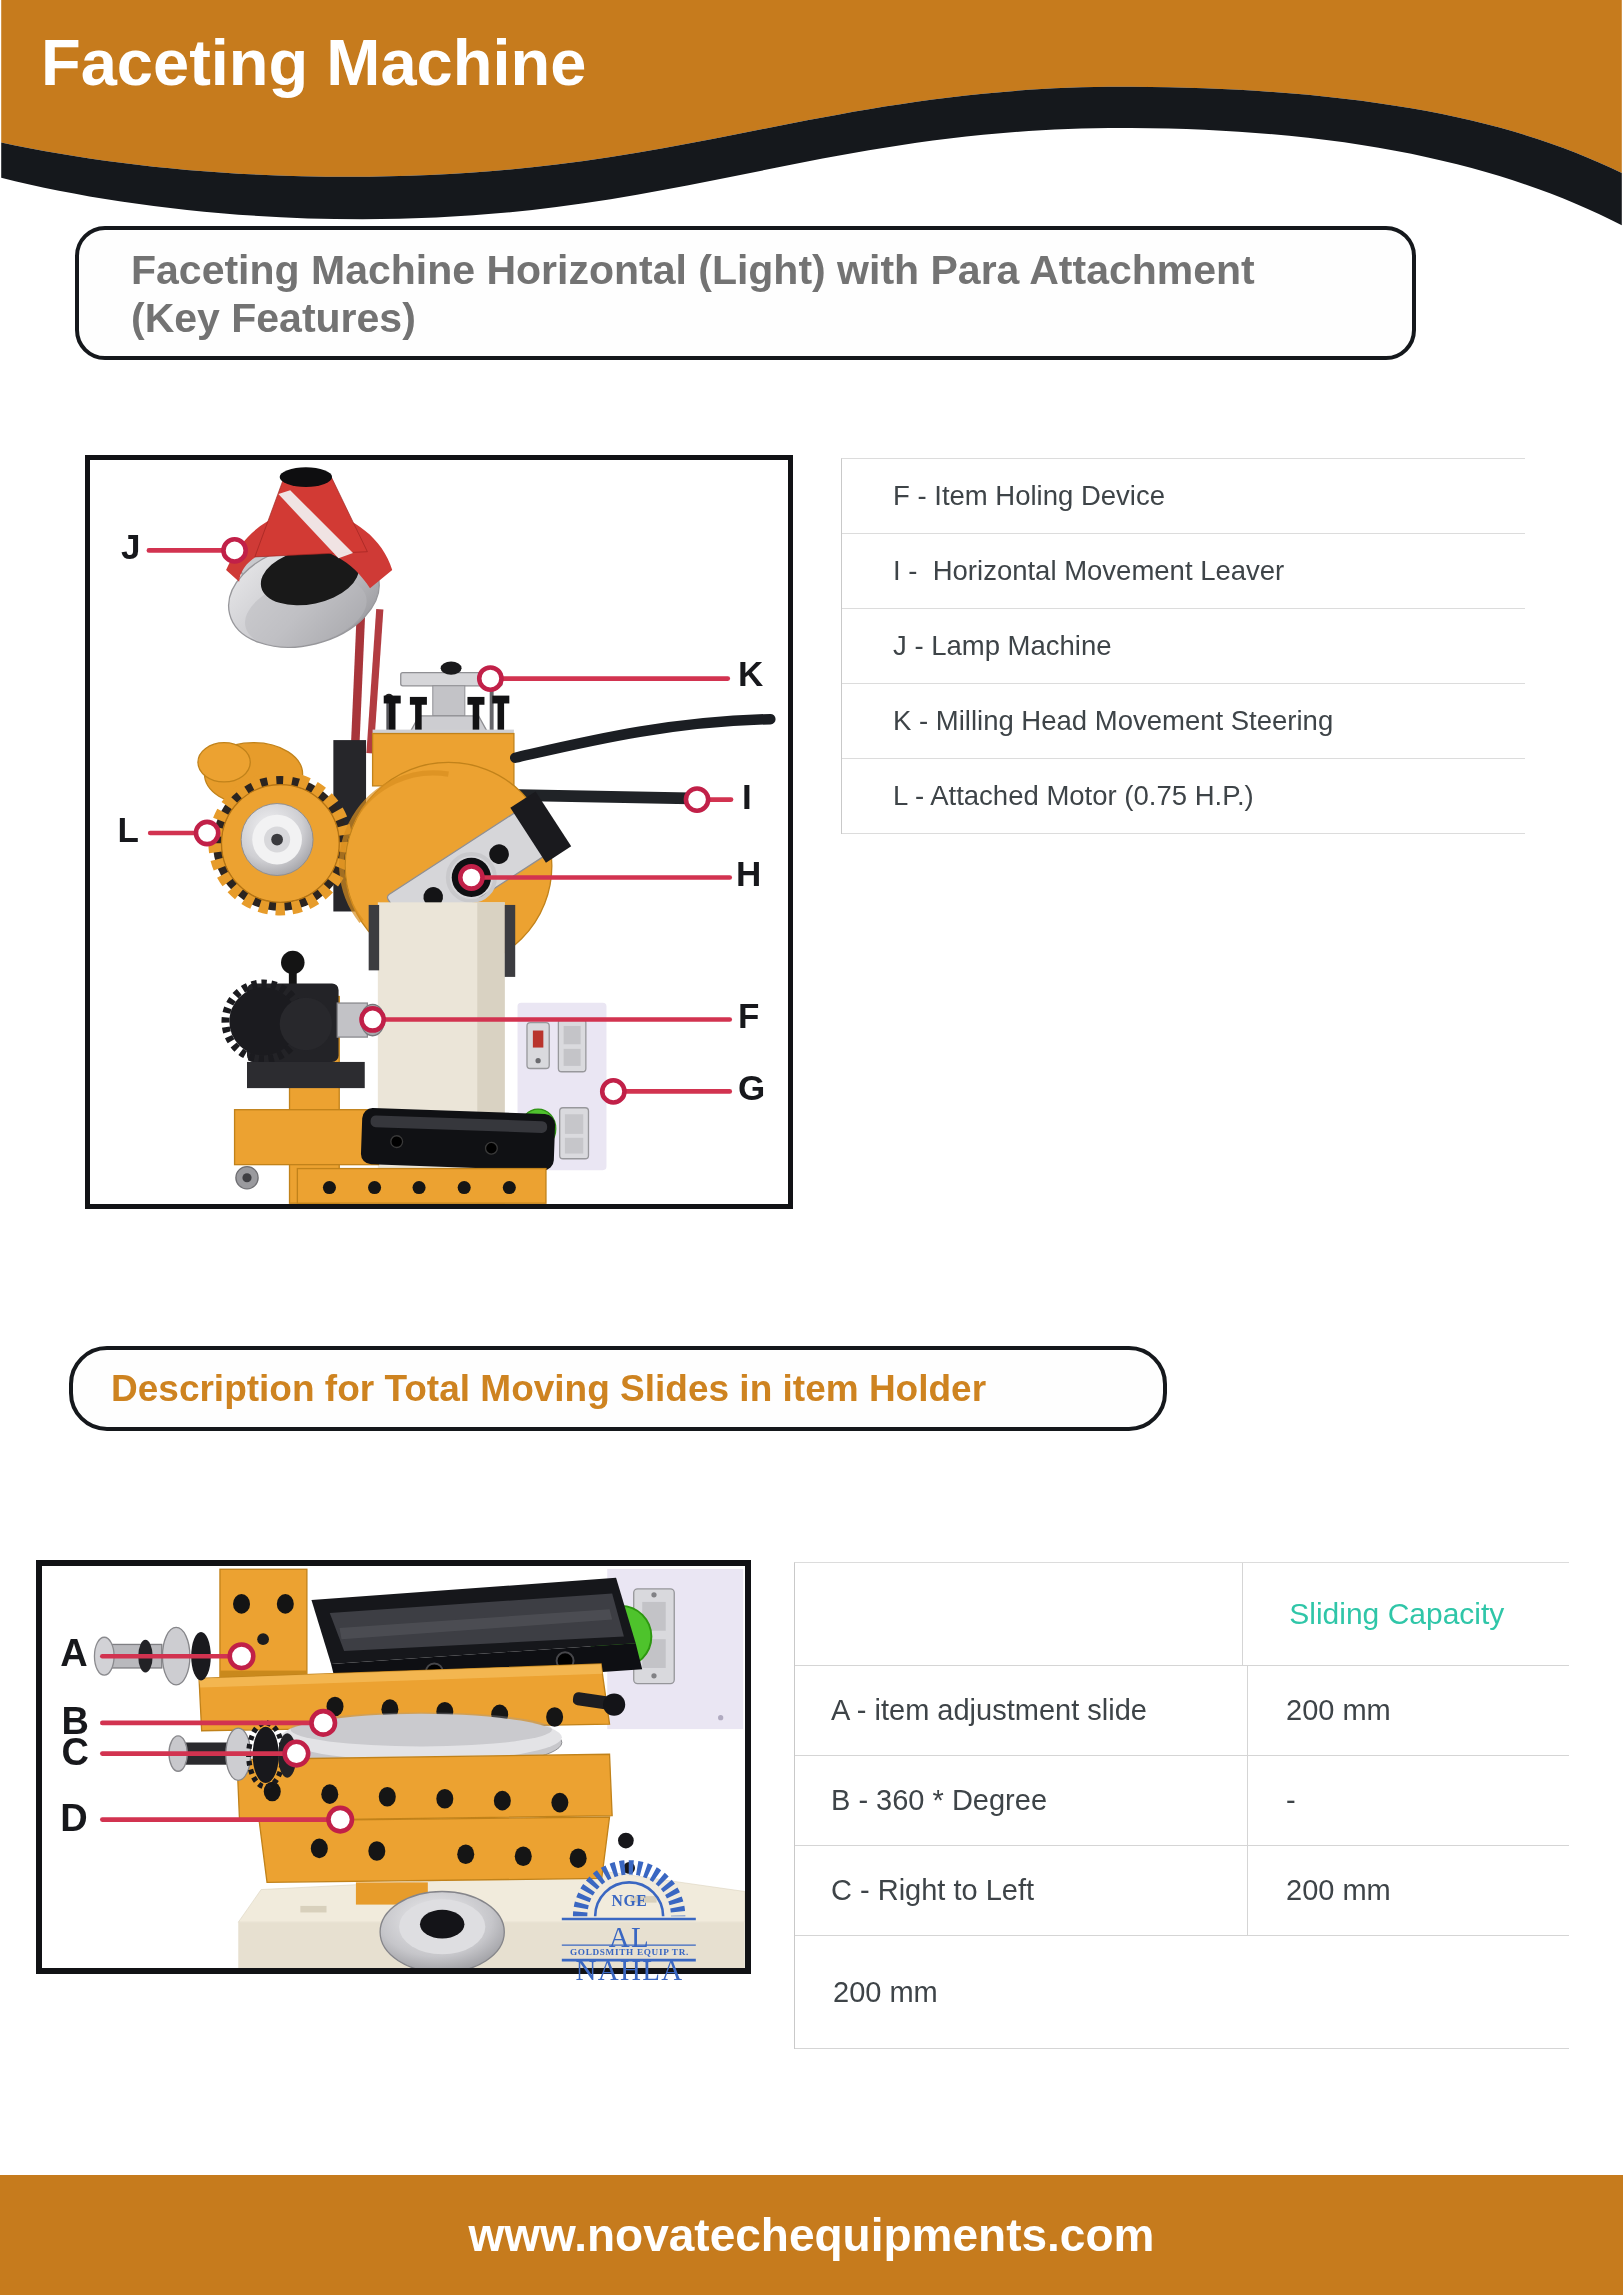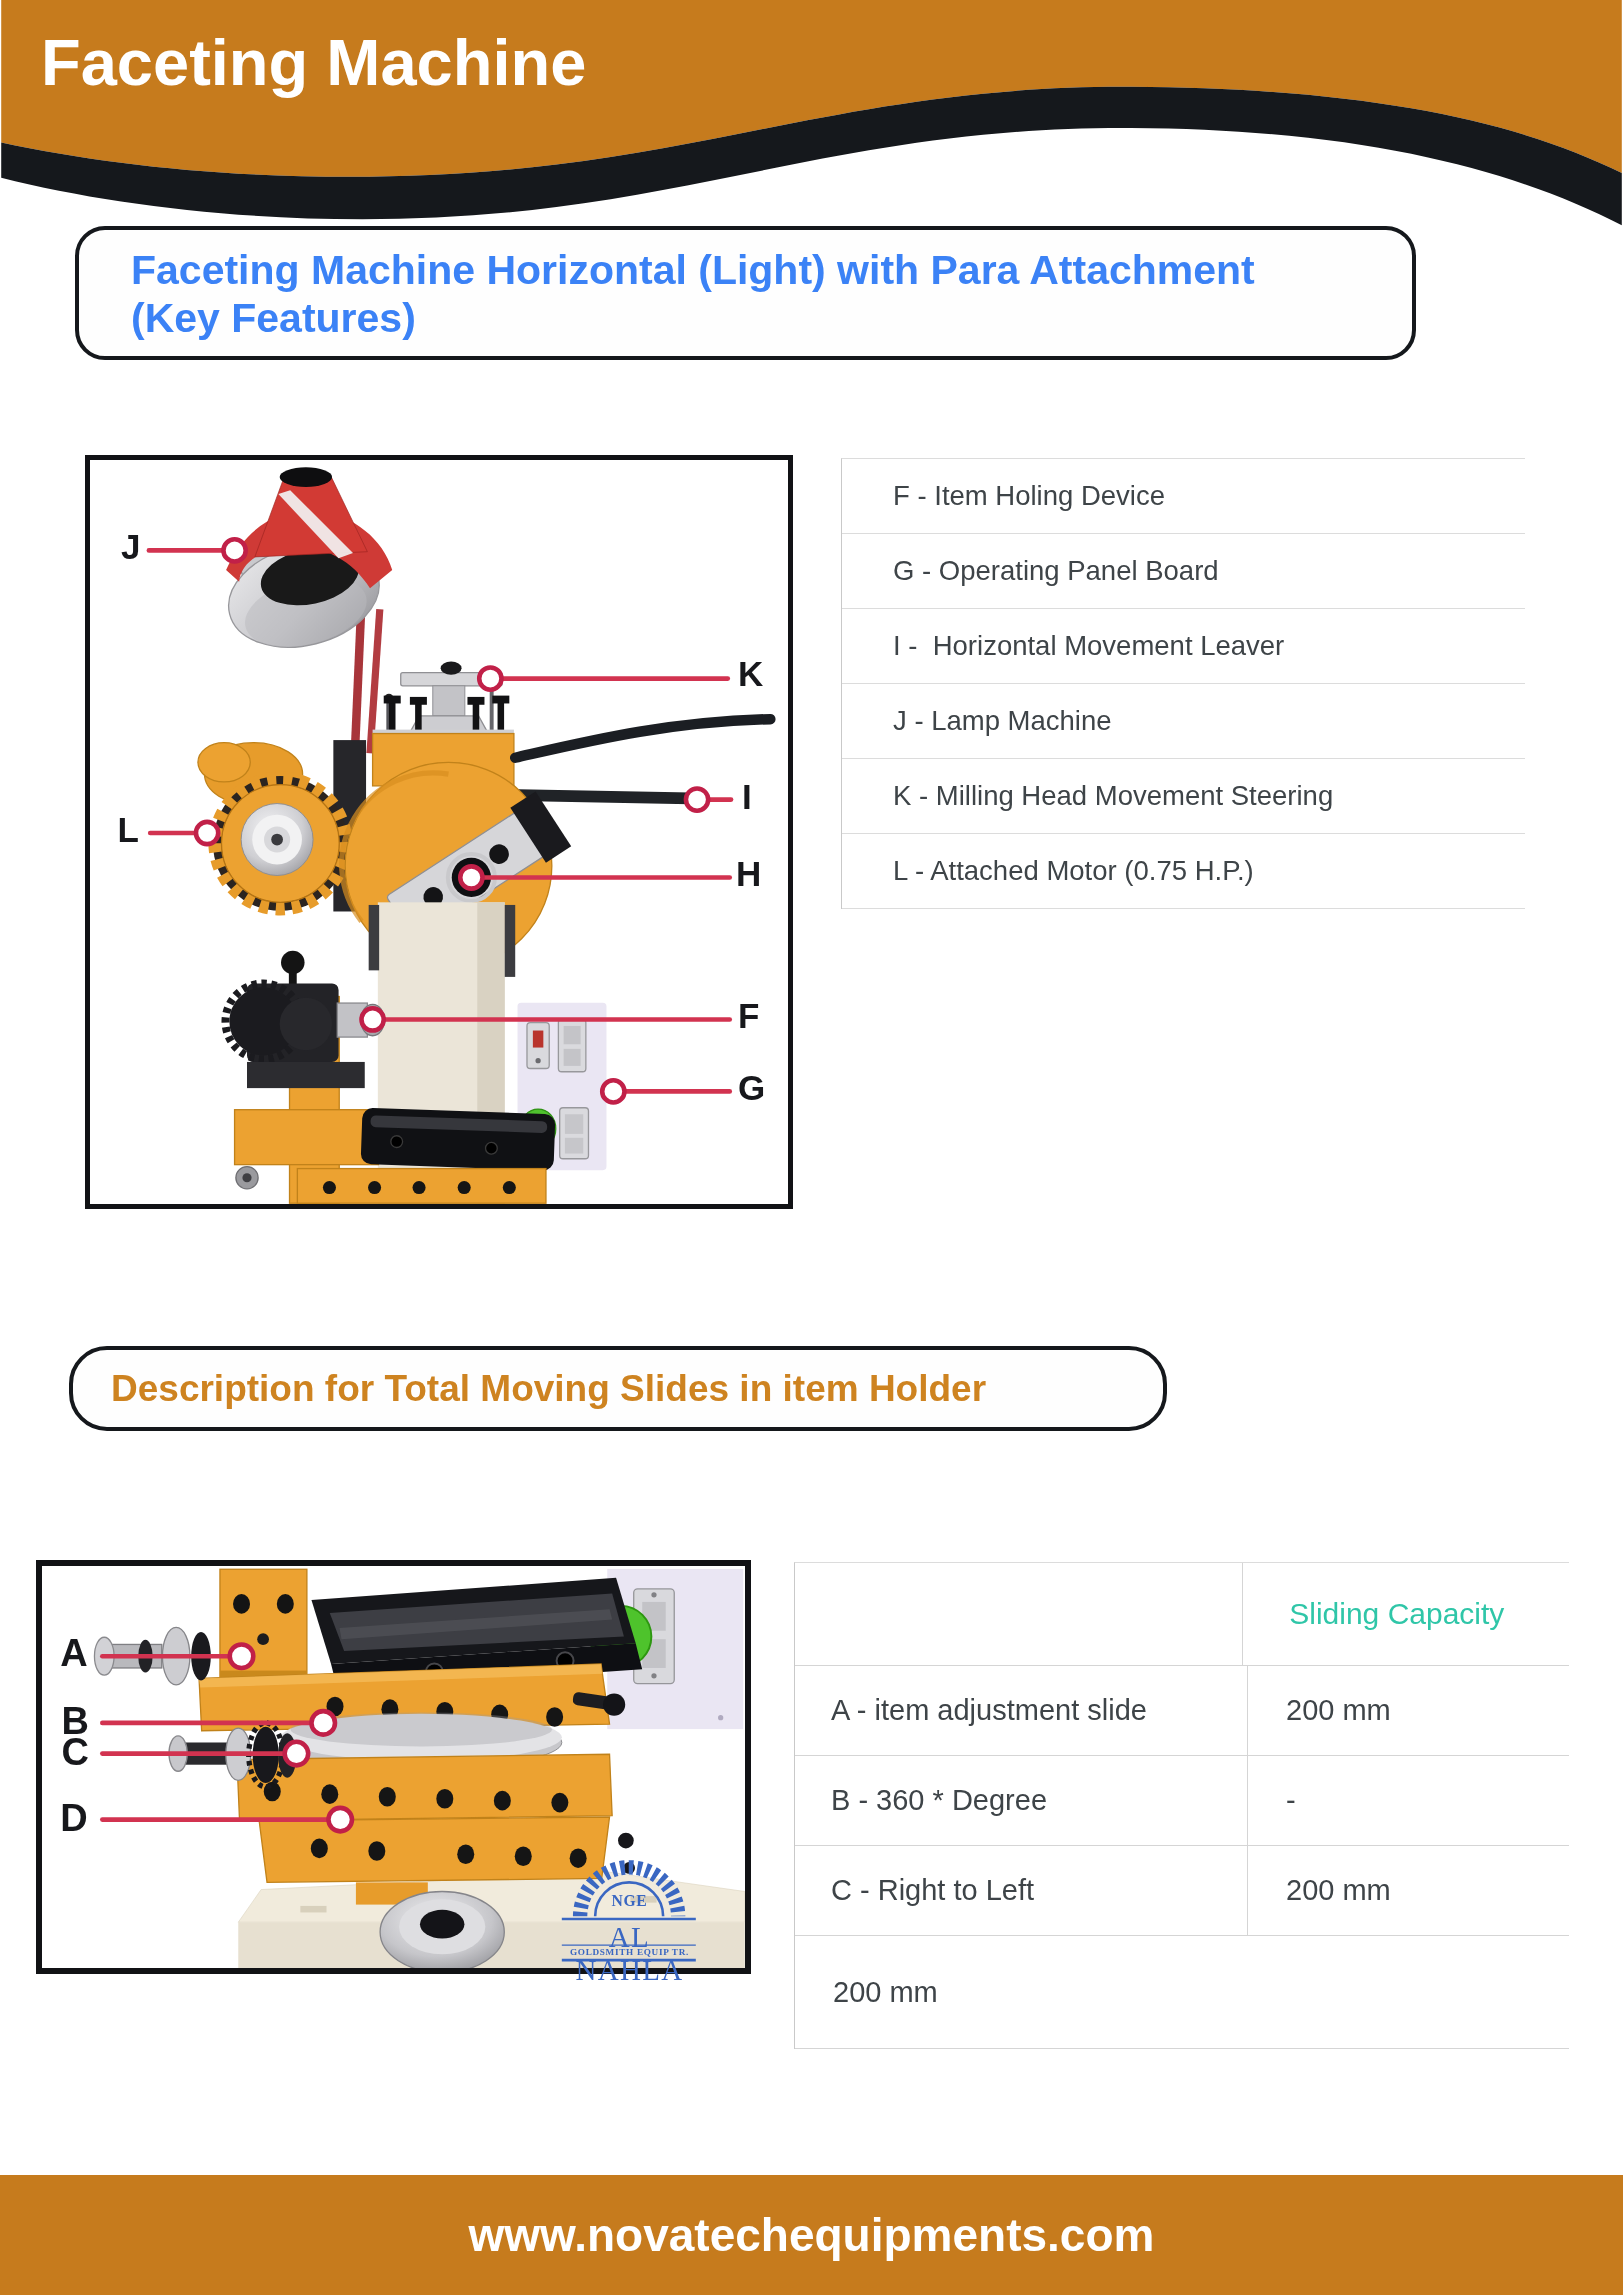--- a/index.html
+++ b/index.html
@@ -11,21 +11,21 @@
   .header-svg{position:absolute;left:0;top:0;width:1623px;height:307px;}
   .page-title{
     position:absolute;left:41px;top:25px;margin:0;
     font-size:65px;font-weight:bold;color:#ffffff;letter-spacing:0px;
   }
   
   .title-box{
     position:absolute;background:#fefefe;border:4.6px solid #15181c;box-sizing:border-box;
   }
   .box1{left:75px;top:226px;width:1341px;height:134px;border-radius:30px;padding:15.7px 26px 0 52px;}
-  .box1 .line{font-size:41px;font-weight:bold;color:#3b82f6;line-height:48px;white-space:pre;}
+  .box1 .line{font-size:41px;font-weight:bold;color:#737373;line-height:48px;white-space:pre;}
   .box2{left:69px;top:1346px;width:1098px;height:85px;border-radius:38px;display:flex;align-items:center;padding-left:38px;}
   .box2 .line{font-size:37px;font-weight:bold;color:#ce8320;white-space:pre;}
   
   .figure{position:absolute;background:#ffffff;border:5.9px solid #111215;box-sizing:content-box;}
   .fig1{left:85px;top:455px;width:698px;height:744px;}
   .fig2{left:36px;top:1560px;width:703px;height:402px;border-width:6.5px;}
   .figure svg{position:absolute;left:0;top:0;}
   .callout{position:absolute;font-weight:bold;color:#17181c;line-height:1;}
   .fig1 .callout{font-size:35px;}
   .fig2 .callout{font-size:38px;}
@@ -242,21 +242,20 @@
     <span class="callout" style="left:648px;top:196px">K</span>
     <span class="callout" style="left:652px;top:319px">I</span>
     <span class="callout" style="left:27.5px;top:352px">L</span>
     <span class="callout" style="left:646px;top:396px">H</span>
     <span class="callout" style="left:648px;top:538px">F</span>
     <span class="callout" style="left:648px;top:610px">G</span>
   </div>
 
   <div class="features">
     <div class="feature-row">F - Item Holing Device</div>
-    <div class="feature-row">G - Operating Panel Board</div>
     <div class="feature-row">I -  Horizontal Movement Leaver</div>
     <div class="feature-row">J - Lamp Machine</div>
     <div class="feature-row">K - Milling Head Movement Steering</div>
     <div class="feature-row">L - Attached Motor (0.75 H.P.)</div>
   </div>
 
   <div class="title-box box2">
     <div class="line">Description for Total Moving Slides in item Holder</div>
   </div>
 

